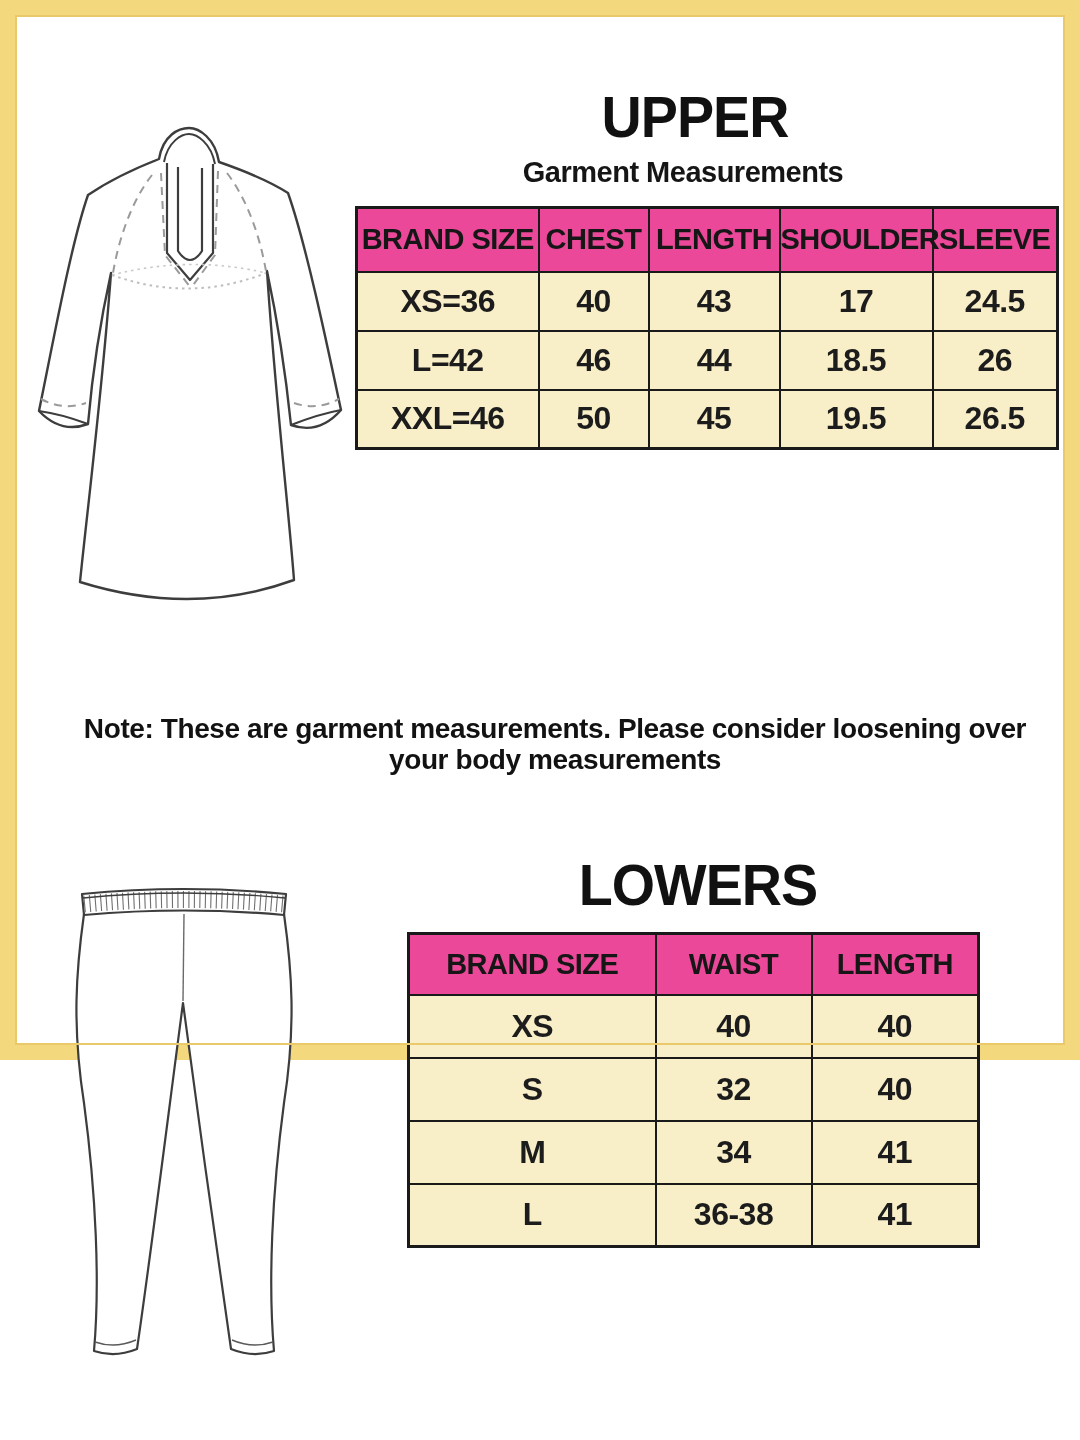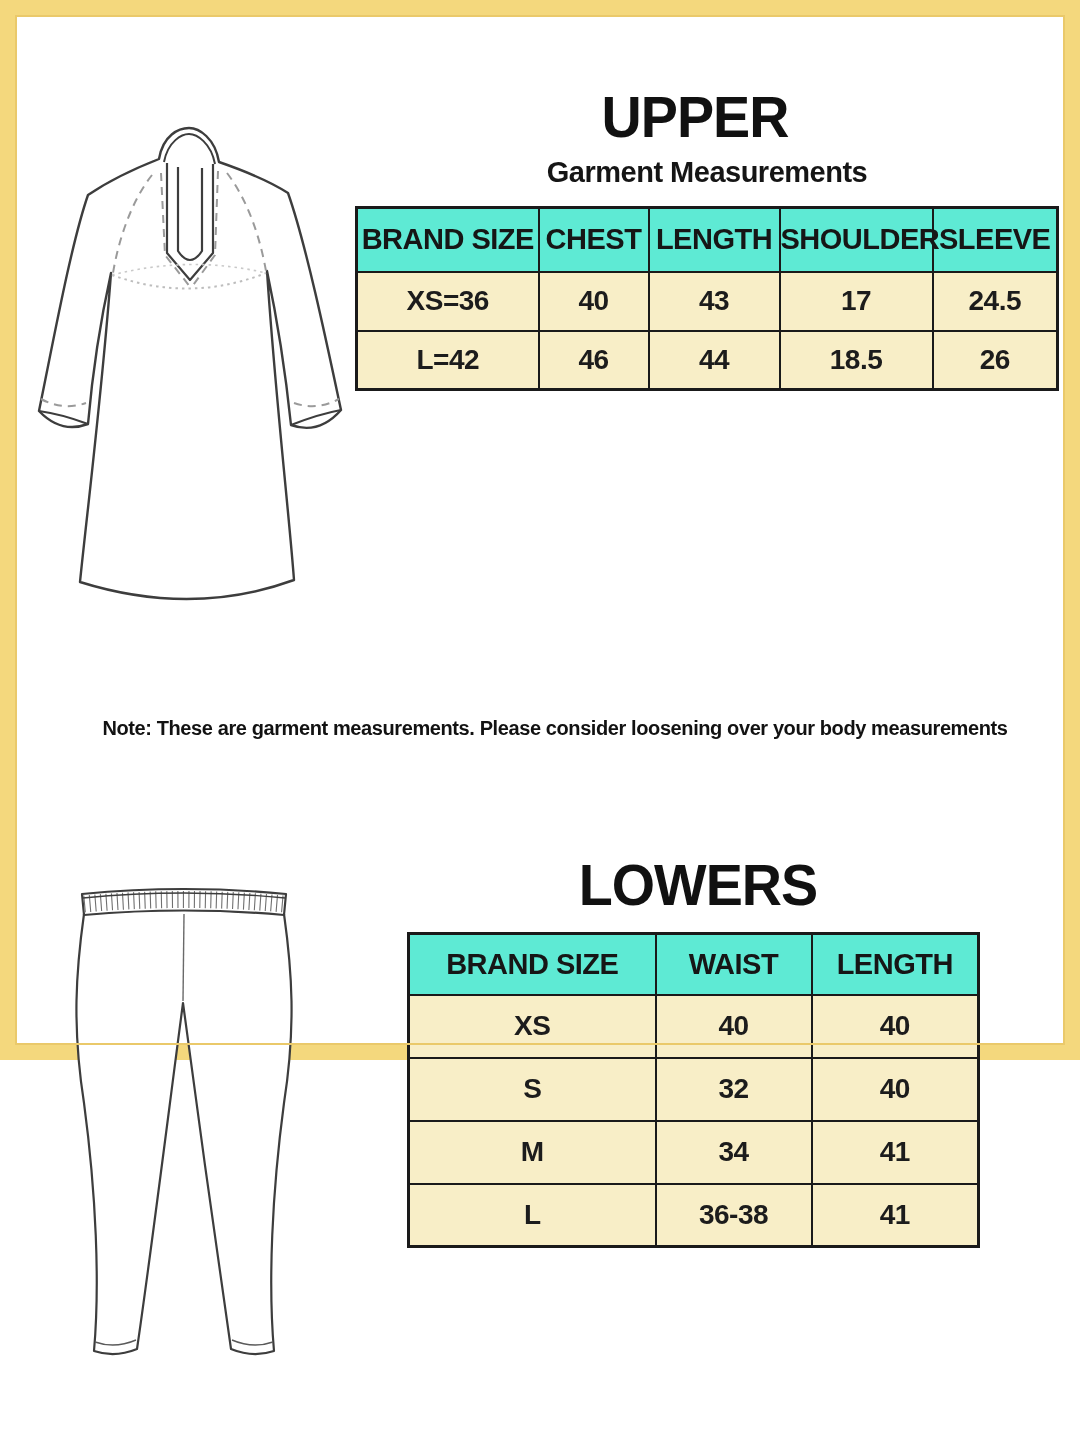--- a/index.html
+++ b/index.html
@@ -19,43 +19,43 @@
 
   .big-title {
     position:absolute; text-align:center;
     font-size:58px; font-weight:bold; letter-spacing:-1px; color:#111;
     transform:scaleX(0.96); transform-origin:center;
   }
   #upper-title  { left:360px; top:68px;  width:640px; }
   #lowers-title { left:400px; top:836px; width:566px; }
 
   .sub-title {
-    position:absolute; left:372px; top:141px; width:640px;
+    position:absolute; left:348px; top:141px; width:640px;
     text-align:center; font-size:29px; font-weight:bold; letter-spacing:-0.5px; color:#151515;
   }
 
   table.tbl {
     position:absolute; border-collapse:collapse; table-layout:fixed;
     border:3px solid #1a1a1a; text-align:center; font-weight:bold;
   }
   .tbl th, .tbl td { border:2.5px solid #1a1a1a; letter-spacing:-0.5px; padding:0; }
-  .tbl th { background:#5eead4; font-size:29px; color:#161616; }
-  .tbl td { background:#f8eec7; font-size:28px; color:#1c1c1c;margin-left:36px; }
+  .tbl th { background:#ec4899; font-size:29px; color:#161616; }
+  .tbl td { background:#f8eec7; font-size:32px; color:#1c1c1c;margin-left:36px; }
 
   #upper-table { left:340px; top:191px; width:701px; }
   #upper-table th { height:64px; }
   #upper-table td { height:59px; }
 
   #lowers-table { left:392px; top:917px; width:570px; }
   #lowers-table th { height:61px; }
   #lowers-table td { height:63px; }
 
   .note {
     position:absolute; left:40px; top:698px; width:1000px;
-    text-align:center; font-size:20px; font-weight:bold;
+    text-align:center; font-size:28px; font-weight:bold;
     line-height:31px; letter-spacing:-0.4px; color:#121212;
   }
 
   svg.drawing { position:absolute; }
   #kurta-svg { left:15px;  top:108px; width:335px; height:500px; }
   #pants-svg { left:55px;  top:866px; width:245px; height:500px; }
 </style>
 </head>
 <body>
 
@@ -126,20 +126,27 @@
         <td>17</td>
         <td>24.5</td>
       </tr>
       <tr>
         <td>L=42</td>
         <td>46</td>
         <td>44</td>
         <td>18.5</td>
         <td>26</td>
       </tr>
+      <tr>
+        <td>XXL=46</td>
+        <td>50</td>
+        <td>45</td>
+        <td>19.5</td>
+        <td>26.5</td>
+      </tr>
     </tbody>
   </table>
 
   <p class="note">
     <span>Note: These are garment measurements. Please consider loosening over your body measurements</span><br>
   </p>
 
   <svg id="pants-svg" class="drawing" viewBox="0 0 245 500" xmlns="http://www.w3.org/2000/svg">
 
     <path d="M14,33

